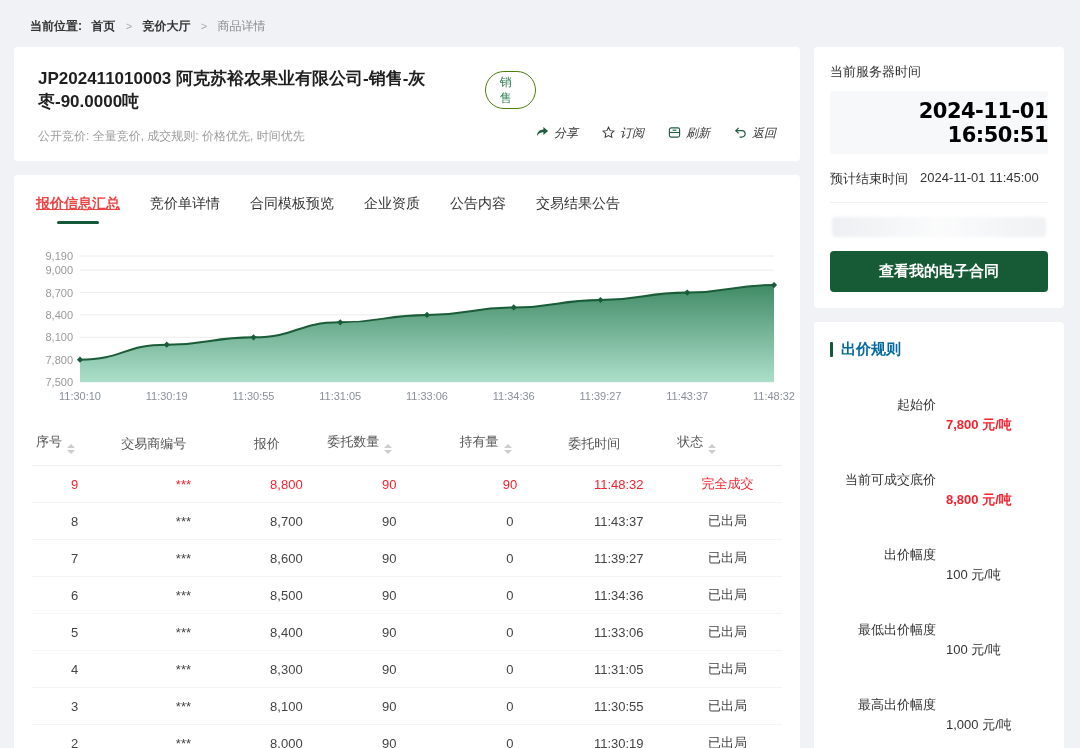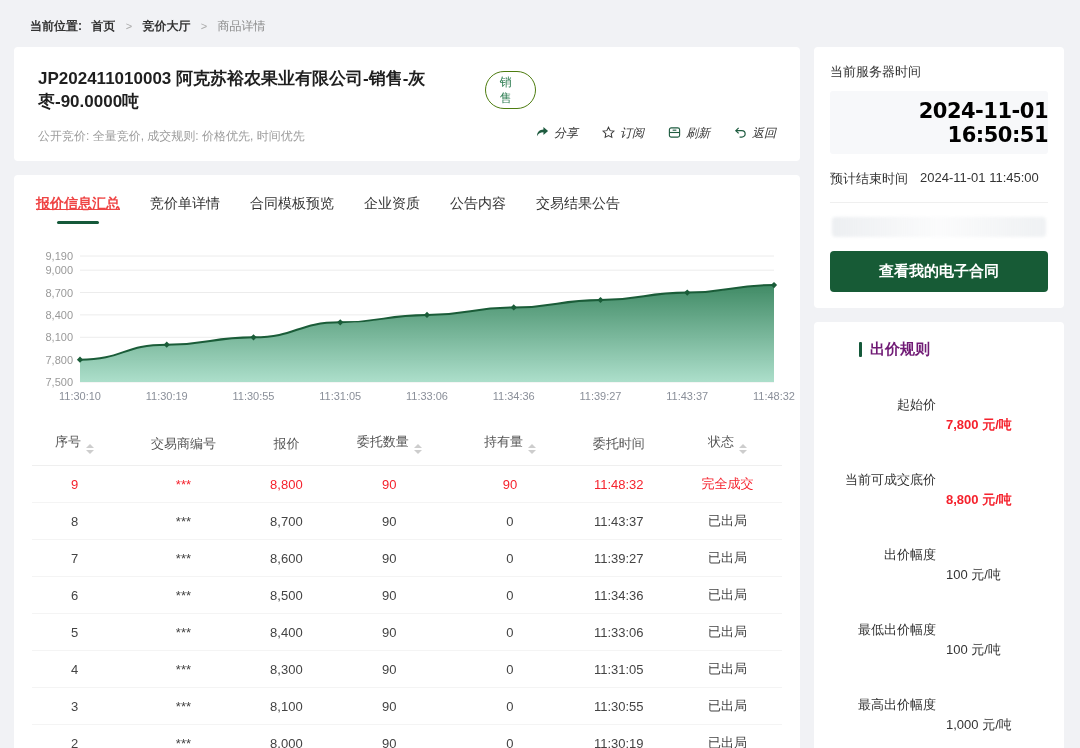--- a/index.html
+++ b/index.html
@@ -30,21 +30,21 @@
   
   .main-card { padding:16px 18px 6px; }
   .tabs { display:flex; gap:30px; padding:4px 4px 0; }
   .tab { font-size:14px; color:#333; padding-bottom:11px; position:relative; cursor:pointer; }
   .tab.active { font-weight:bold; color:#ef4444;text-decoration:underline; }
   .tab.active::after { content:""; position:absolute; left:50%; transform:translateX(-50%); bottom:0;
                        width:42px; height:3px; border-radius:2px; background:#15593a; }
   .chart-wrap { margin:24px 0 4px; }
 
   table { width:100%; border-collapse:collapse; margin-top:10px; }
-  th { font-size:13px; color:#555; font-weight:normal; padding:11px 4px; border-bottom:1px solid #efefef; text-align:center; }
+  th { font-size:13px; color:#555; font-weight:normal; padding:11px 4px; border-bottom:1px solid #efefef; text-align:left; }
   td { font-size:13px; color:#444; text-align:center; padding:9px 4px; border-bottom:1px solid #f4f4f4; }
   tr.hl td { color:#f5222d; }
   .sort { display:inline-flex; flex-direction:column; margin-left:5px; vertical-align:-2px; gap:2px; }
   .sort i { width:0; height:0; border-left:4px solid transparent; border-right:4px solid transparent; display:block; }
   .sort .up { border-bottom:4px solid #cdcdcd; }
   .sort .dn { border-top:4px solid #cdcdcd; }
 
   
   .side-card { padding:16px; }
   .side-label { font-size:13px; color:#333; }
@@ -54,21 +54,21 @@
   .status-label { margin-top:14px; font-size:13px; color:#333; }
   .result-box { margin-top:12px; background:#eff2f6; border-radius:4px; padding:16px 0 18px;
                 display:flex; flex-direction:column; align-items:center; gap:8px; }
   .result-text { font-size:15px; font-weight:bold; color:#222; }
   .ghost-strip { height:20px; margin:14px 2px 0; border-radius:4px;
                  background:linear-gradient(90deg,rgba(221,225,230,.55),rgba(242,243,245,.3),rgba(223,227,231,.5));
                  filter:blur(1.5px); }
   .contract-btn { margin-top:14px; width:100%; background:#175b36; color:#fff; font-size:15px; font-weight:bold;
                   border:none; border-radius:4px; padding:11px 0; cursor:pointer; font-family:inherit; }
 
-  .rules-title { display:flex; align-items:center; gap:8px; font-size:15px; font-weight:bold; color:#701a75; margin-top:2px;margin-left:29px; }
+  .rules-title { display:flex; align-items:center; gap:8px; font-size:15px; font-weight:bold; color:#0369a1; margin-top:2px; }
   .rules-bar { width:3px; height:15px; background:#15593a; border-radius:1px; }
   .rule-row { display:flex; align-items:center; margin-top:16px; font-size:13px; }
   .rule-label { width:106px; text-align:right; color:#333; flex:none; }
   .rule-value { margin-left:10px; color:#333;margin-top:41px; }
   .rule-row.red .rule-value { color:#f5222d; font-weight:bold; }
 </style>
 </head>
 <body>
 
 <div class="page">

